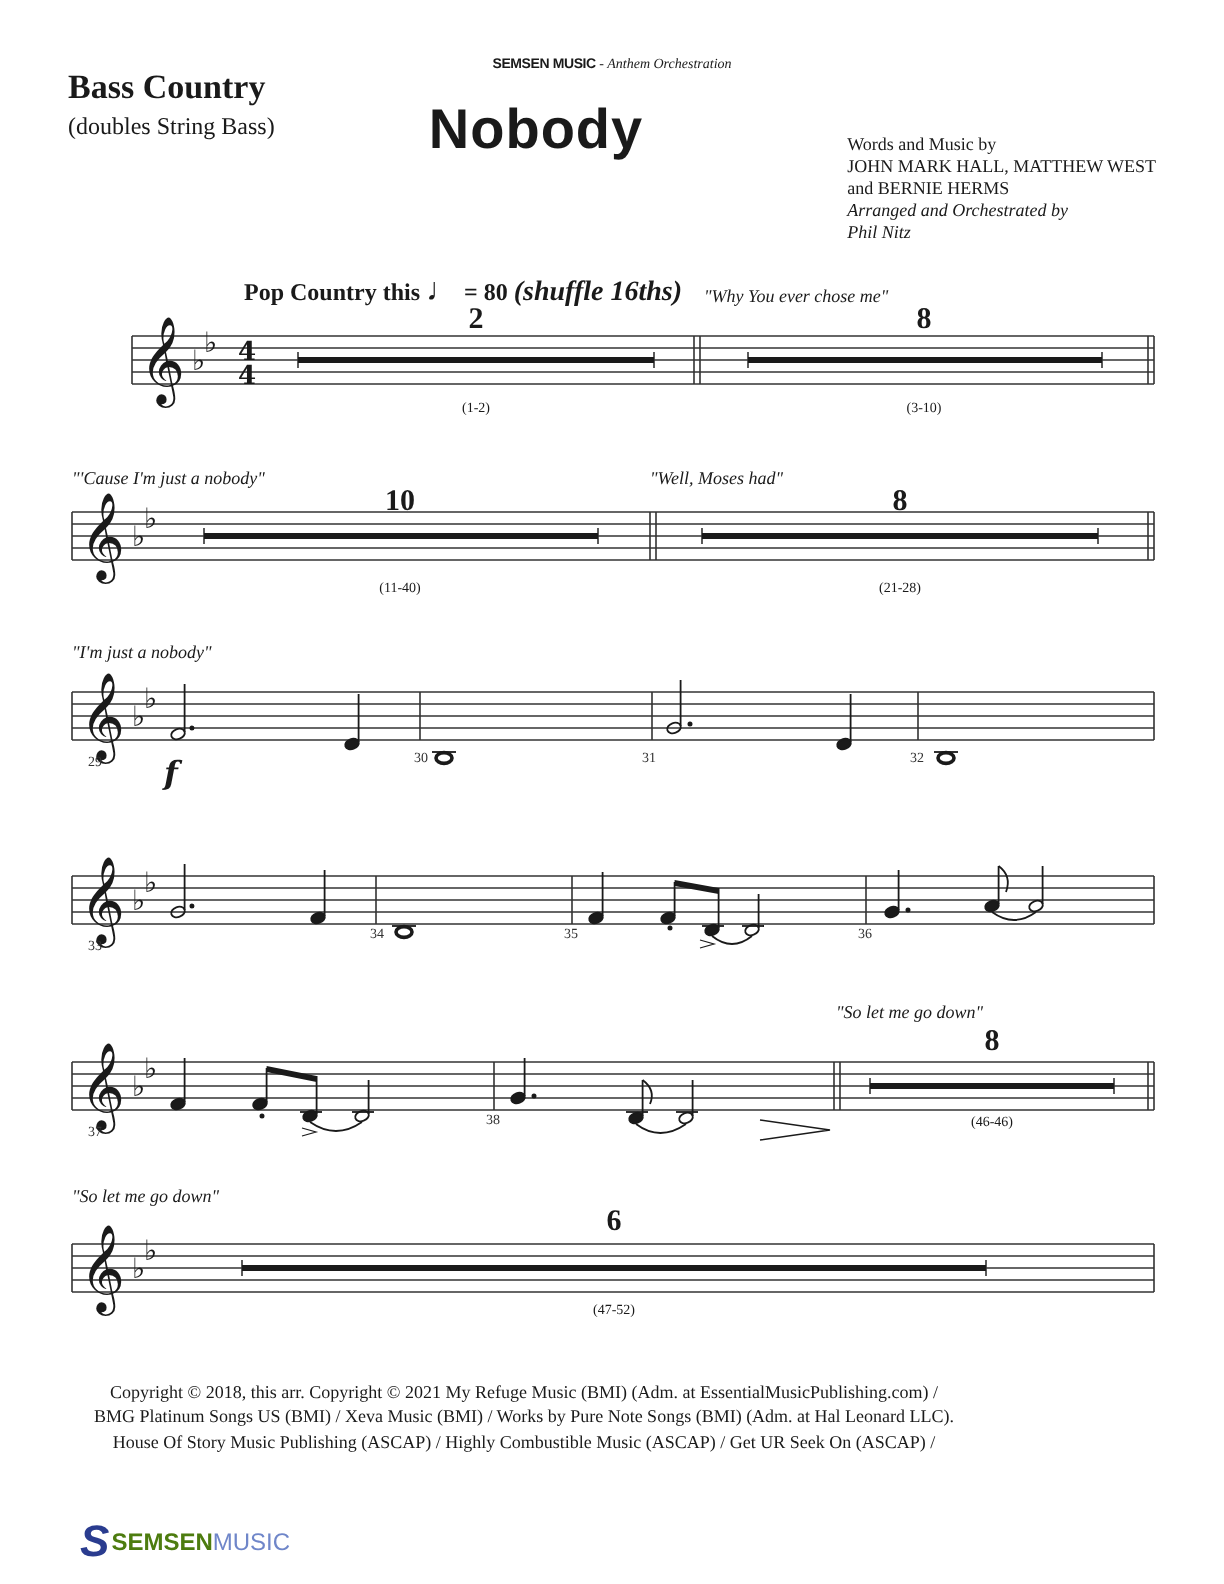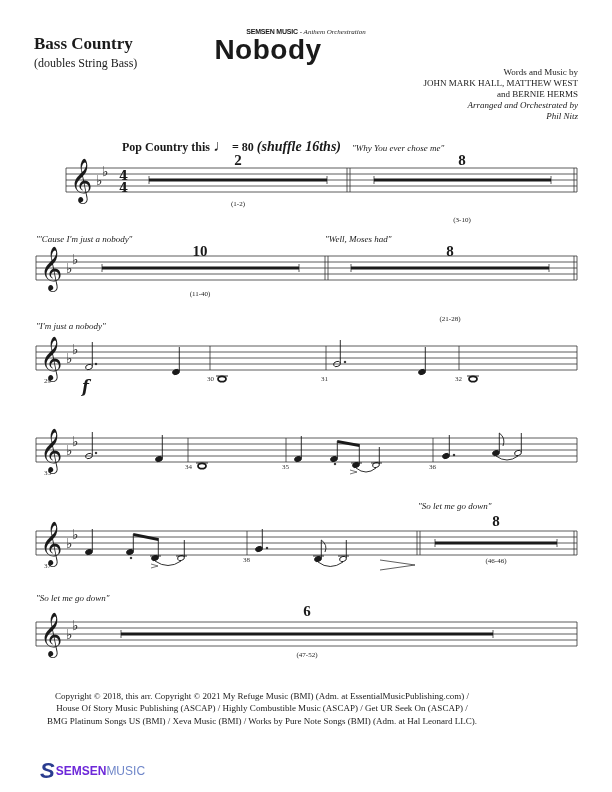--- a/index.html
+++ b/index.html
@@ -3,32 +3,32 @@
 <meta charset="utf-8">
 <style>
   html, body { margin: 0; padding: 0; background: #ffffff; }
   body { width: 612px; height: 792px; position: relative; overflow: hidden; font-family: "Liberation Serif", serif; color: #1a1a1a; }
   .abs { position: absolute; }
   .instrument { left: 34px; top: 34px; font-size: 17px; font-weight: bold; }
   .instrument-sub { left: 34px; top: 56px; font-size: 12px; font-weight: normal; }
   .publisher-line { left: 0; width: 612px; top: 28px; text-align: center; font-size: 7px; }
   .publisher-line .brand { font-family: "Liberation Sans", sans-serif; font-weight: bold; letter-spacing: -0.2px; }
   .publisher-line .series { font-style: italic; }
-  .title { left: 0; width: 536px; top: 34px; text-align: center; font-family: "Liberation Sans", sans-serif; font-weight: bold; font-size: 28px; letter-spacing: 0.5px; }
-  .credits { right: 34px; top: 67px; text-align: right; font-size: 9px; line-height: 11px; }
+  .title { left: 0; width: 536px; top: 49px; text-align: center; font-family: "Liberation Sans", sans-serif; font-weight: bold; font-size: 28px; letter-spacing: 0.5px; }
+  .credits { right: 34px; top: 67px; font-size: 9px; line-height: 11px; }
   .credits .it { font-style: italic; }
   .tempo { left: 122px; top: 137px; font-size: 12px; font-weight: bold; }
   .tempo .shuffle { font-style: italic; font-weight: bold; font-size: 14px; }
   .lyric { font-style: italic; font-size: 9px; }
   .restnum { font-size: 15px; font-weight: bold; text-align: center; }
   .range { font-size: 7px; text-align: center; }
   .copyright { left: 0; width: 524px; top: 690px; text-align: center; font-size: 9px; line-height: 12.3px; }
   .logo { left: 40px; top: 758px; font-family: "Liberation Sans", sans-serif; font-size: 12px; display: flex; align-items: center; }
   .logo .s { color: #2a3c8f; font-weight: bold; font-style: italic; font-size: 22px; margin-right: 1px; }
-  .logo .semsen { color: #6d28d9; font-weight: bold; }
+  .logo .semsen { color: #4d7c0f; font-weight: bold; }
   .logo .music { color: #6f86c9; }
   svg.staff { position: absolute; left: 0; top: 0; }
 </style>
 </head>
 <body>
 
 <div class="abs instrument">Bass Country</div>
 <div class="abs instrument-sub">(doubles String Bass)</div>
 <div class="abs publisher-line">
   <span class="brand">SEMSEN MUSIC</span>
@@ -285,28 +285,28 @@
 <div class="abs lyric" style="left:36px; top:593px;">"So let me go down"</div>
 
 <div class="abs restnum" style="left:218px; top:152px; width:40px;">2</div>
 <div class="abs restnum" style="left:442px; top:152px; width:40px;">8</div>
 <div class="abs restnum" style="left:180px; top:243px; width:40px;">10</div>
 <div class="abs restnum" style="left:430px; top:243px; width:40px;">8</div>
 <div class="abs restnum" style="left:476px; top:513px; width:40px;">8</div>
 <div class="abs restnum" style="left:287px; top:603px; width:40px;">6</div>
 
 <div class="abs range" style="left:208px; top:200px; width:60px;">(1-2)</div>
-<div class="abs range" style="left:432px; top:216px; width:60px;">(3-10)</div>
+<div class="abs range" style="left:432px; top:200px; width:60px;">(3-10)</div>
 <div class="abs range" style="left:170px; top:290px; width:60px;">(11-40)</div>
-<div class="abs range" style="left:420px; top:290px; width:60px;margin-top:25px;">(21-28)</div>
+<div class="abs range" style="left:420px; top:290px; width:60px;">(21-28)</div>
 <div class="abs range" style="left:466px; top:557px; width:60px;">(46-46)</div>
 <div class="abs range" style="left:277px; top:651px; width:60px;">(47-52)</div>
 
 <div class="abs copyright">
   <div>Copyright © 2018, this arr. Copyright © 2021 My Refuge Music (BMI) (Adm. at EssentialMusicPublishing.com) /</div>
+  <div>BMG Platinum Songs US (BMI) / Xeva Music (BMI) / Works by Pure Note Songs (BMI) (Adm. at Hal Leonard LLC).</div>
   <div>House Of Story Music Publishing (ASCAP) / Highly Combustible Music (ASCAP) / Get UR Seek On (ASCAP) /</div>
-  <div>BMG Platinum Songs US (BMI) / Xeva Music (BMI) / Works by Pure Note Songs (BMI) (Adm. at Hal Leonard LLC).</div>
 </div>
 <div class="abs logo">
   <span class="s">S</span>
   <span class="semsen">SEMSEN</span>
   <span class="music">MUSIC</span>
 </div>
 
 </body></html>

